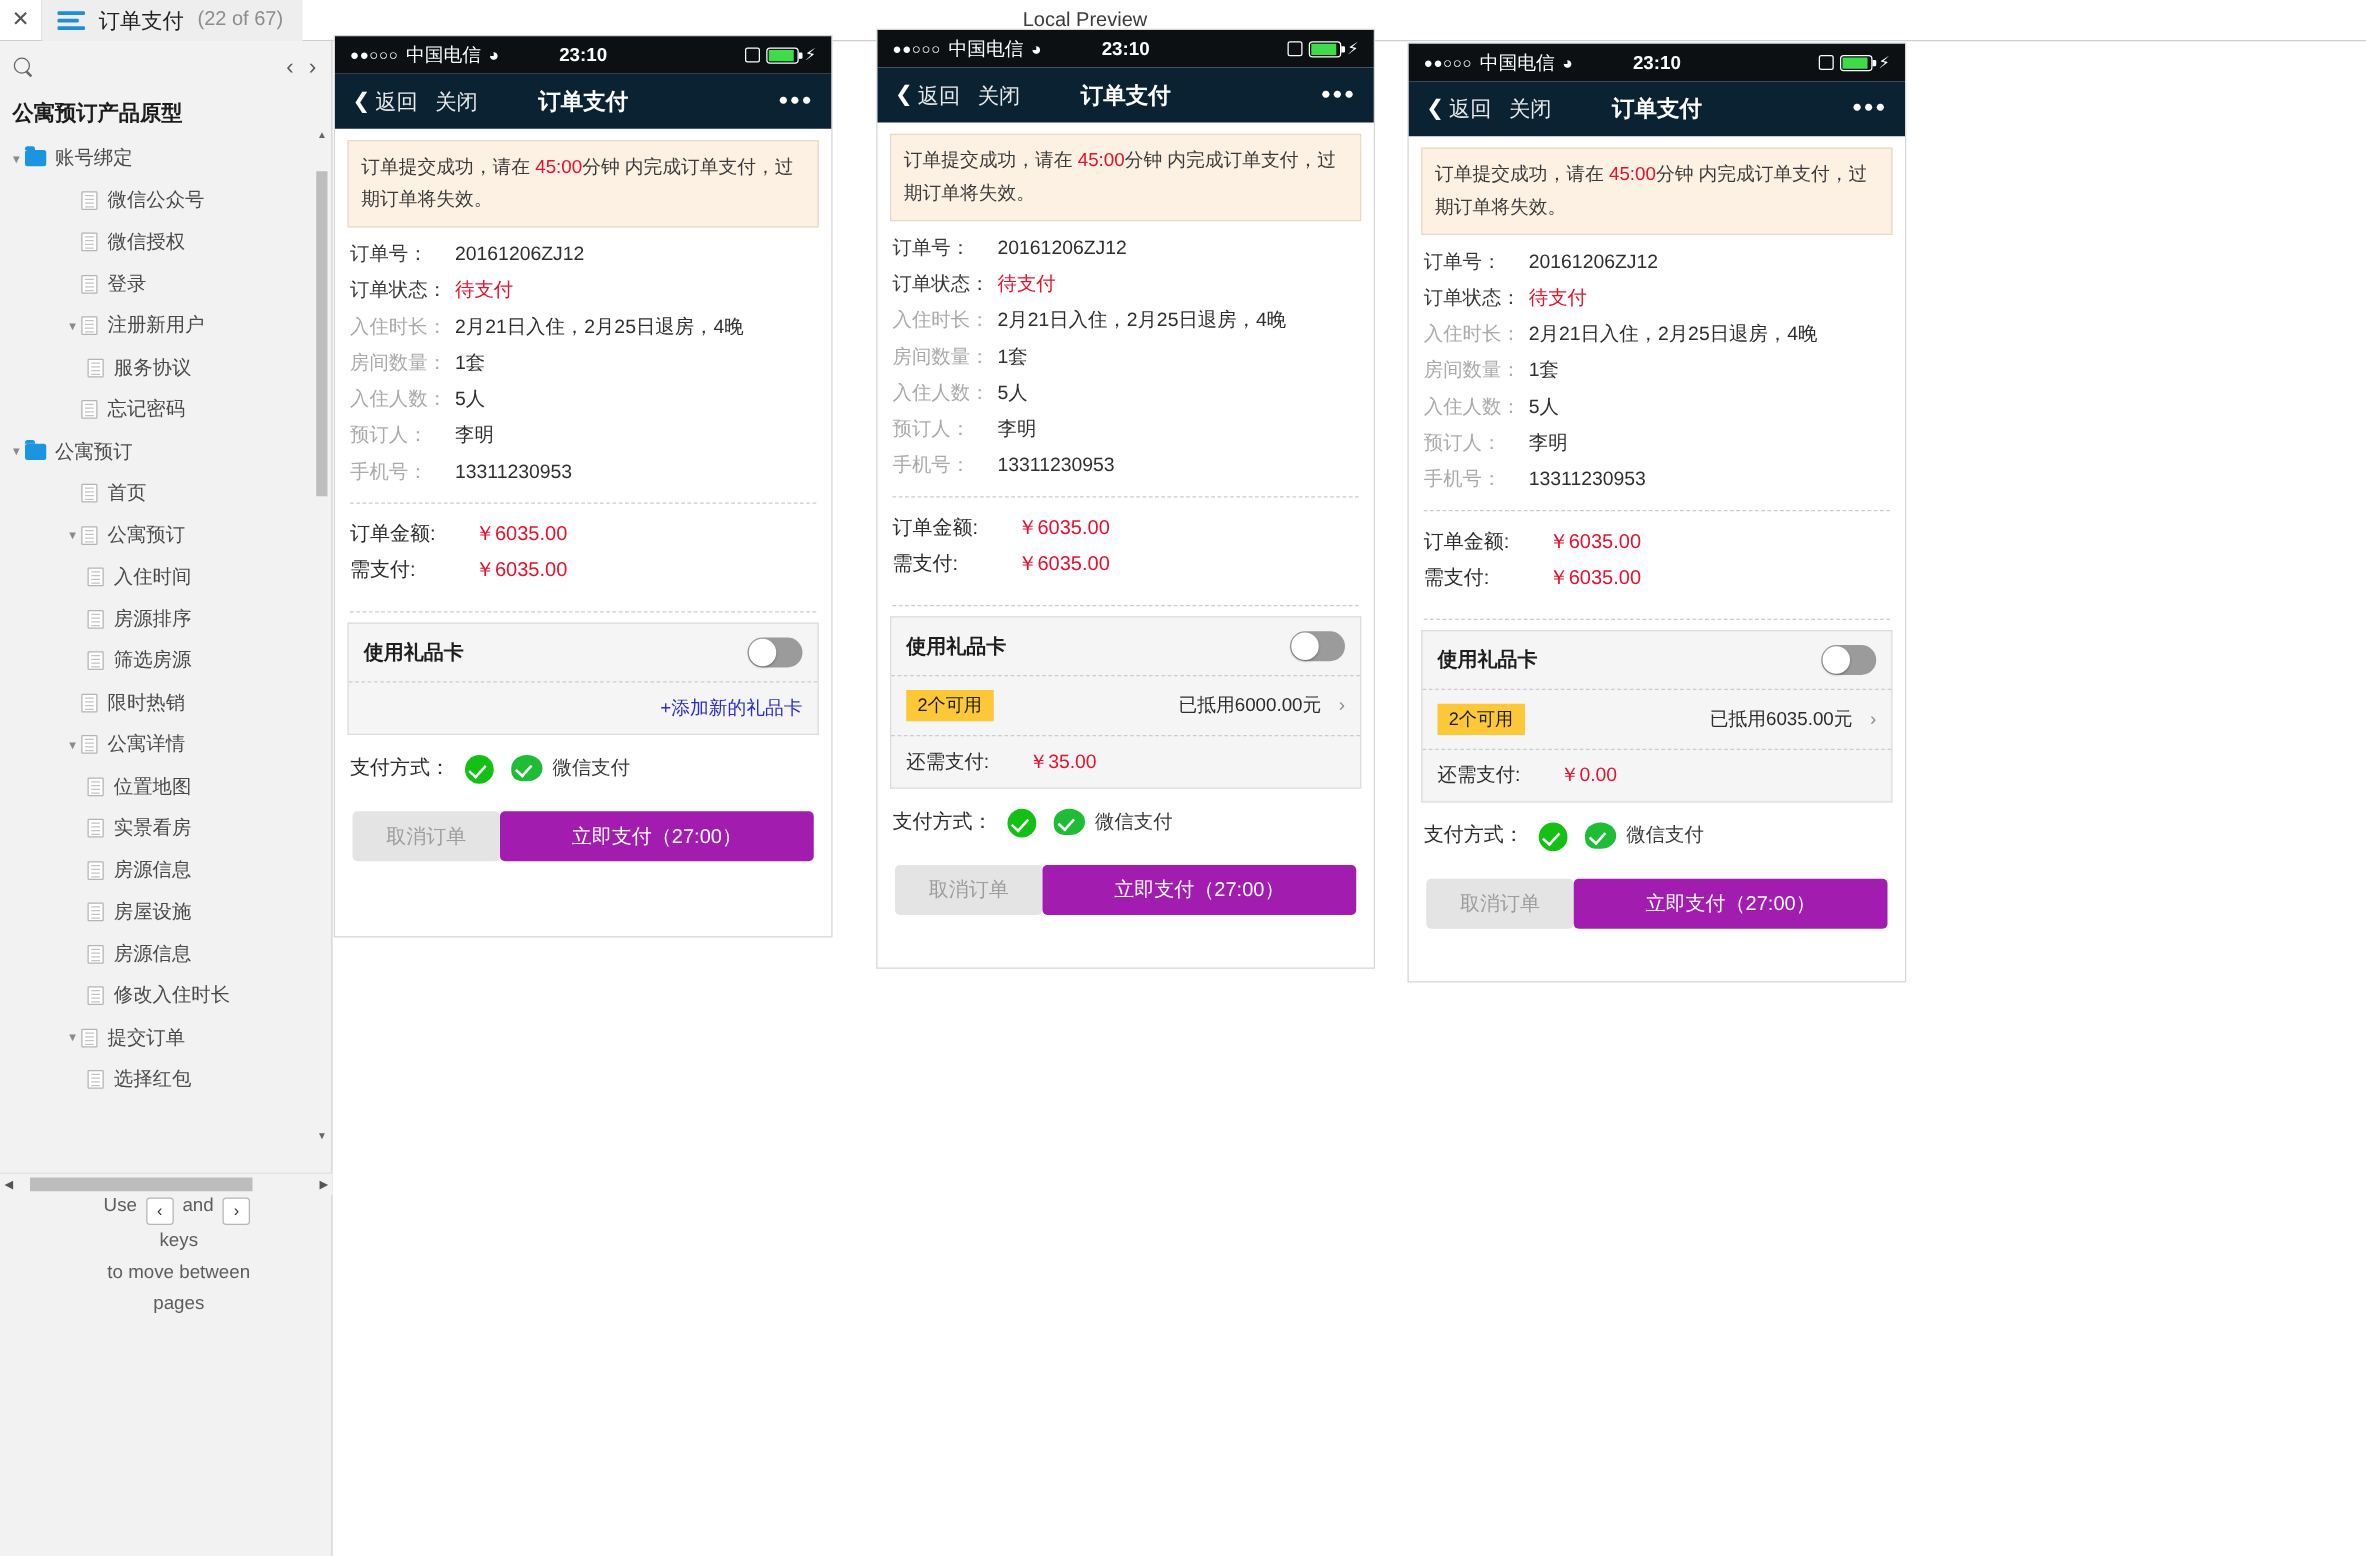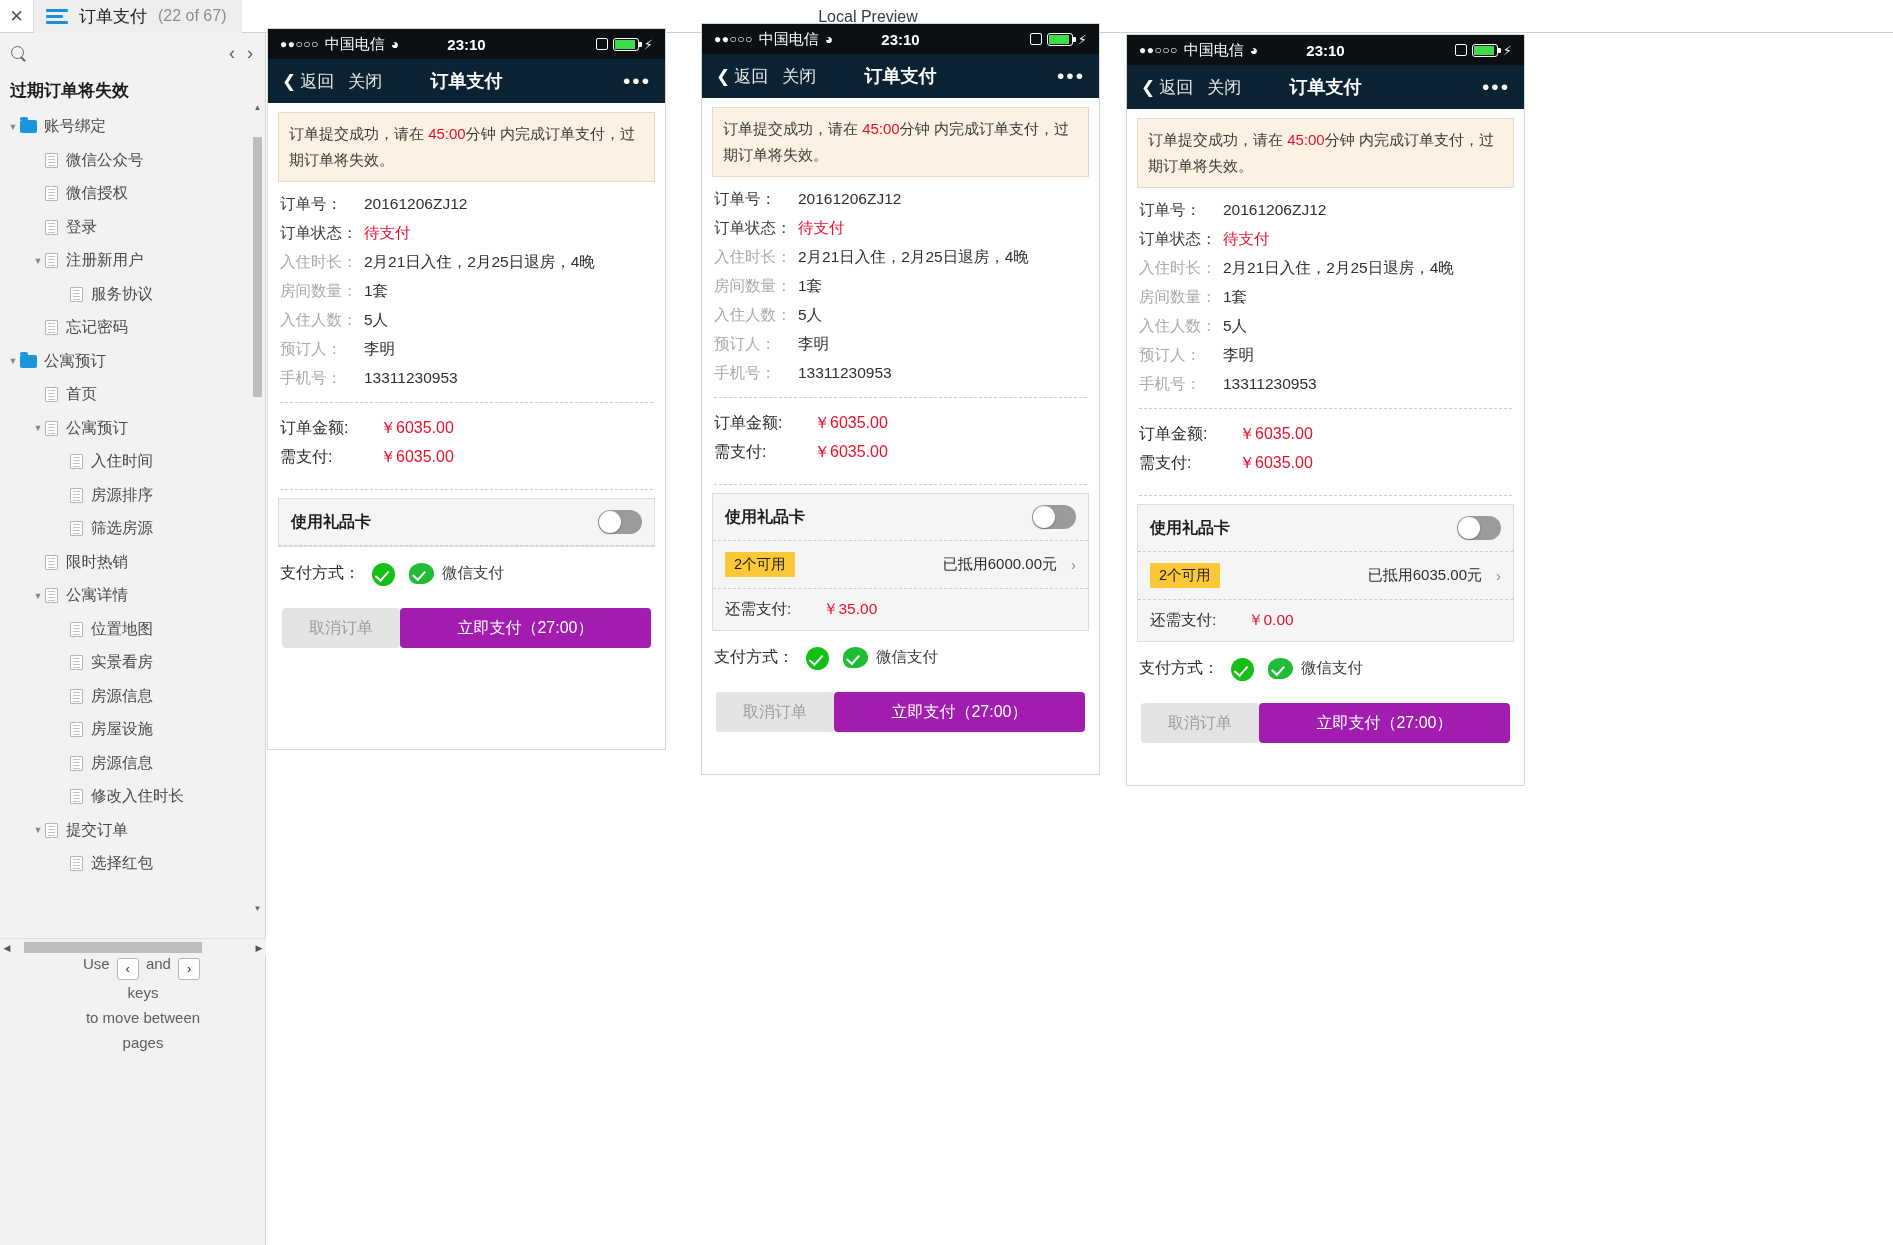--- a/index.html
+++ b/index.html
@@ -76,21 +76,21 @@
   .ico-page {
     width:13px;height:15px;flex:none;border:1.3px solid #b4b4b4;background:#fff;border-radius:1px;
     margin-right:8px;position:relative;
   }
   .ico-page::after{
     content:""; position:absolute; left:2px; top:2px; width:7px; height:1px;
     box-shadow:0 0 0 0 #c3c3c3, 0 3px 0 0 #c3c3c3, 0 6px 0 0 #c3c3c3, 0 9px 0 0 #c3c3c3;
     background:#c3c3c3;
   }
   .tnode.lvl0 { padding-left:6px; }
-  .tnode.lvl1 { padding-left:31px; }
+  .tnode.lvl1 { padding-left:31px;margin-left:20px; }
   .tnode.lvl2 { padding-left:56px; }
 
   .sb-vscroll {
     position:absolute; right:3px; top:70px; width:9px; height:810px;
     background:transparent;
   }
   .sb-vscroll .thumb{ position:absolute; top:34px; left:0; width:9px; height:260px; background:#bdbdbd; border-radius:0; }
   .sb-vscroll .uparrow{ position:absolute; top:0; left:0; width:9px; text-align:center; font-size:8px; color:#666; }
   .sb-vscroll .downarrow{ position:absolute; bottom:0; left:0; width:9px; text-align:center; font-size:8px; color:#666; }
 
@@ -220,21 +220,21 @@
 
 <div class="sidebar">
   <div class="sb-search">
     <span class="mag"></span>
     <span class="navarrows">
       <span>‹</span>
       <span>›</span>
     </span>
   </div>
 
-  <div class="sb-heading">过期订单将失效</div>
+  <div class="sb-heading">公寓预订产品原型</div>
 
   <div class="tree" id="tree-root">
       <div class="tnode lvl0">
         <span class="caret">▼</span>
         <span class="ico-folder"></span>
         <span>账号绑定</span>
       </div>
       <div class="tnode lvl1">
         <span class="caret empty">▼</span>
         <span class="ico-page"></span>
@@ -438,20 +438,23 @@
     </div>
   </div>
     <div class="dashline"></div>
     <div class="giftbox">
     <div class="gift-head">
       <span class="t">使用礼品卡</span>
       <span class="switch">
           <i></i>
         </span>
     </div>
+    <div class="gift-body">
+        <span class="gift-add">+添加新的礼品卡</span>
+      </div>
   </div>
     <div class="payrow">
     <span class="plabel">支付方式：</span>
     <span class="tickcircle"></span>
     <span class="wxlogo"></span>
     <span class="paytext">微信支付</span>
   </div>
     <div class="btnrow">
     <div class="btn cancel">取消订单</div>
     <div class="btn pay">立即支付（27:00）</div>

